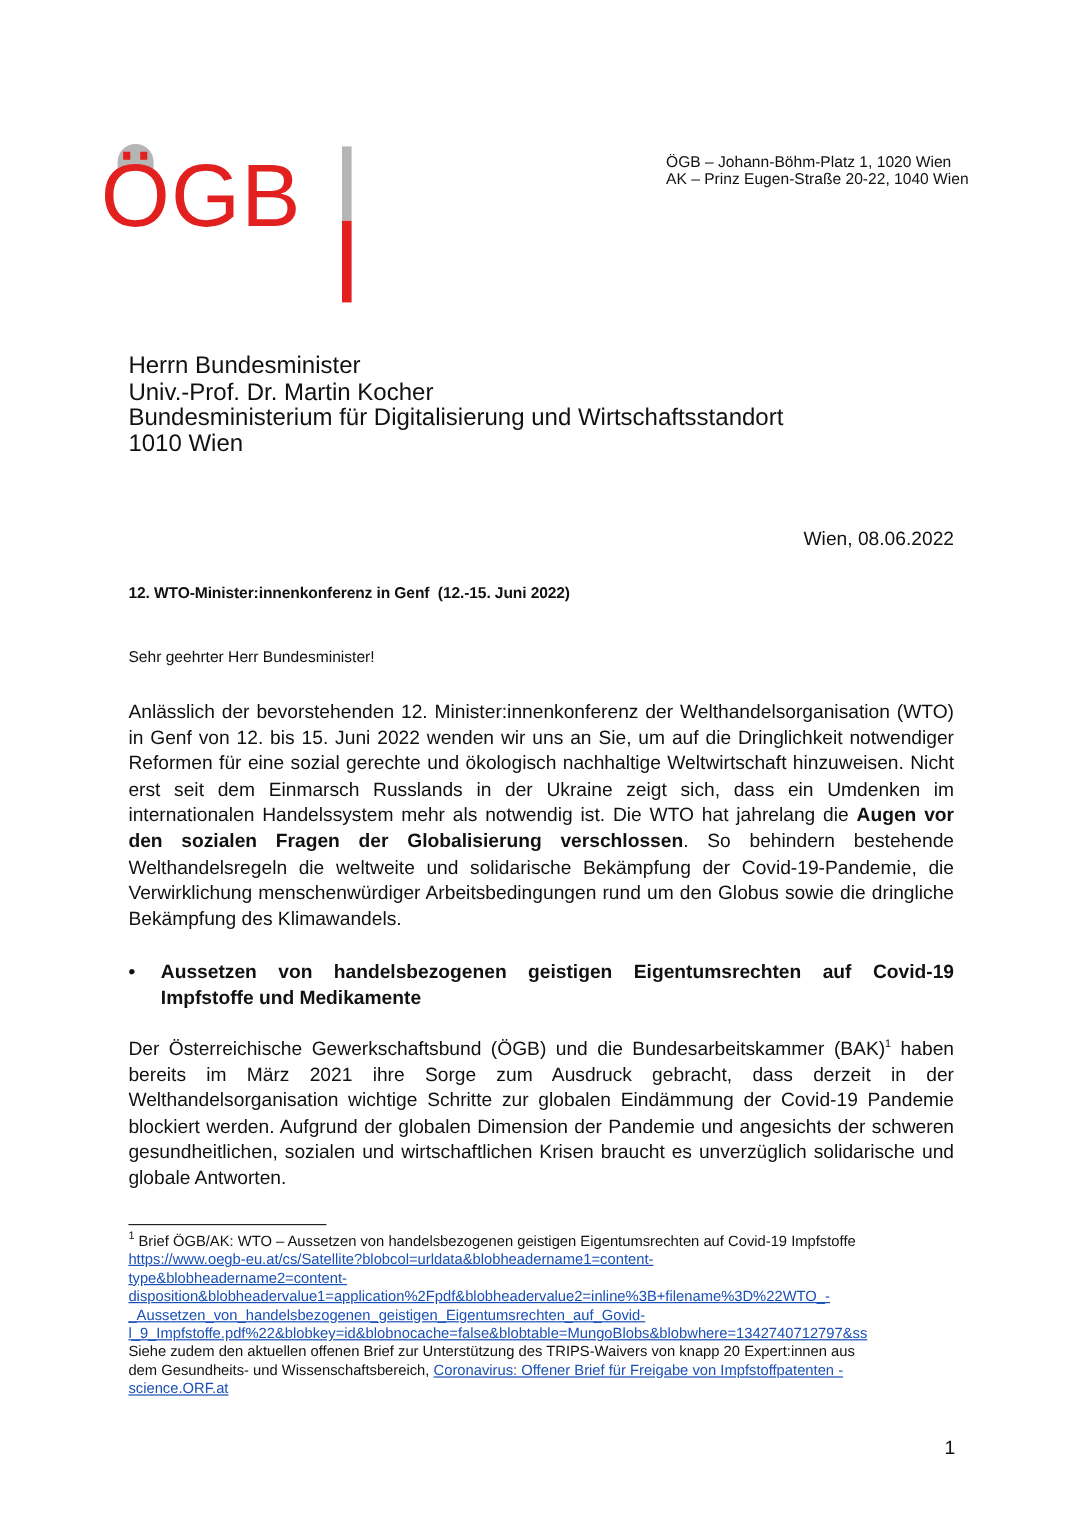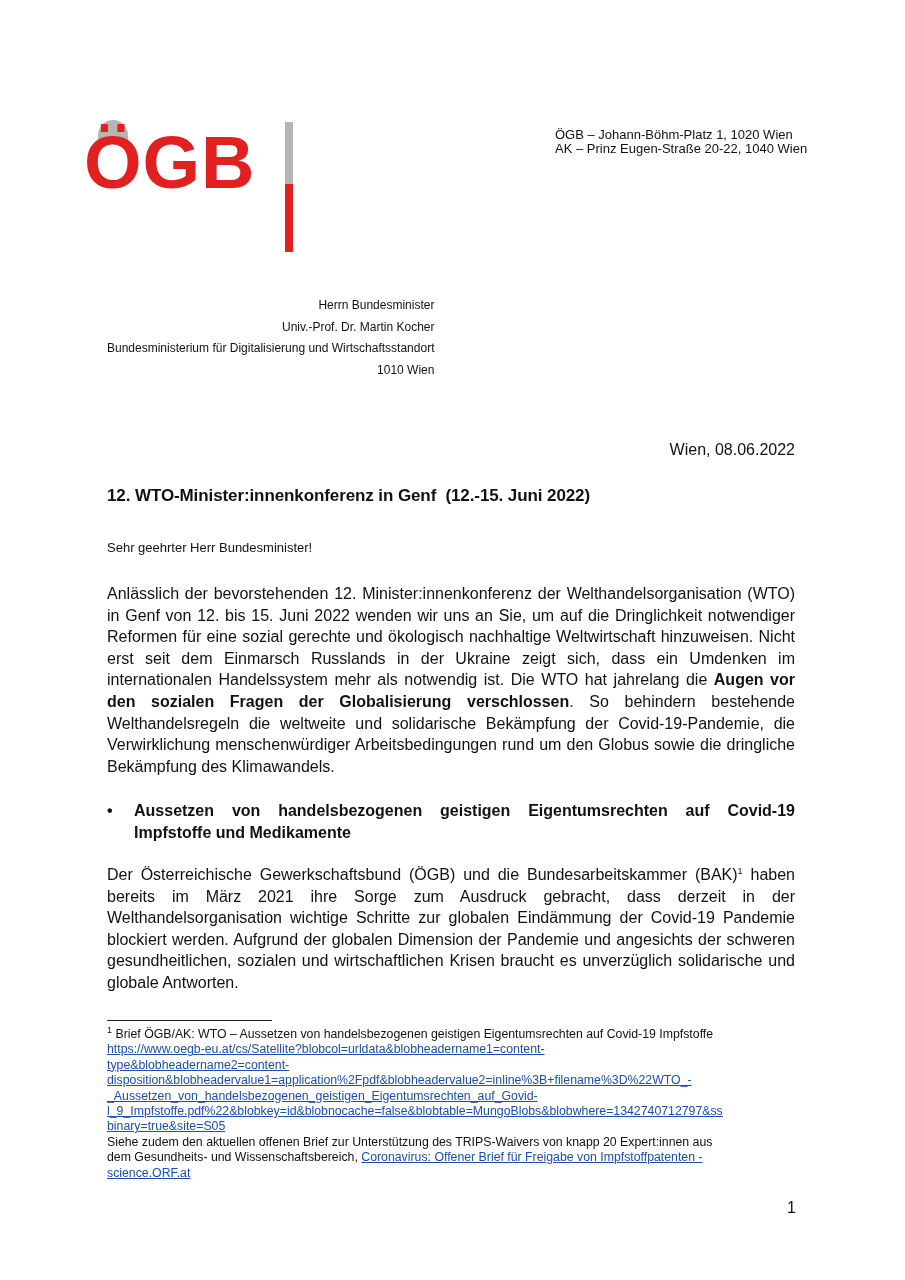--- a/index.html
+++ b/index.html
@@ -3,35 +3,35 @@
 <meta charset="utf-8">
 <style>
   html, body { margin: 0; padding: 0; background: #ffffff; }
   body { width: 905px; height: 1280px; position: relative; overflow: hidden;
          font-family: "Liberation Sans", sans-serif; color: #111; }
   .abs { position: absolute; }
 
   
   #logo { left: 84px; top: 118px; width: 330px; height: 140px; }
   .logo-text { position: absolute; top: 8px; font-family: "Liberation Sans", sans-serif;
-               font-weight: 700; font-size: 74px; color: #e2201f; letter-spacing: 1px; line-height: 74px; }
+               font-weight: 400; font-size: 74px; color: #e2201f; letter-spacing: 1px; line-height: 74px; }
   #logo-ogb { left: 0; }
   #logo-ak { left: 224px; font-style: italic; }
   #logo-divider-gray { position: absolute; left: 201px; top: 4px; width: 8px; height: 62px; background: #b5b5b5; }
   #logo-divider-red { position: absolute; left: 201px; top: 66px; width: 8px; height: 68px; background: #e2201f; }
   #logo-umlaut { position: absolute; left: 14px; top: 2px; width: 30px; height: 22px;
                  background: #b5b5b5; border-radius: 18px 18px 0 0; }
 
   #sender-address { left: 555px; top: 128px; font-size: 13px; line-height: 14px; color: #111; }
 
-  #recipient { left: 107px; top: 295px; font-size: 12px; line-height: 21.5px; text-align: right; }
+  #recipient { left: 107px; top: 295px; font-size: 20px; line-height: 21.5px; }
 
   #letter-date { right: 110px; top: 441px; font-size: 16px; }
 
-  #subject { left: 107px; top: 486px; font-size: 17px; font-weight: bold; letter-spacing: -0.1px; }
+  #subject { left: 107px; top: 486px; font-size: 13px; font-weight: bold; letter-spacing: -0.1px; }
 
   #salutation { left: 107px; top: 540px; font-size: 13px; }
 
   .para { position: absolute; left: 107px; width: 688px; font-size: 16px; line-height: 21.6px;
           text-align: justify; }
   #para-intro { top: 583px; }
   #para-intro b { font-weight: bold; }
 
   #bullet-heading { left: 107px; top: 800px; width: 688px; font-size: 16px; font-weight: bold;
                     line-height: 22px; }
@@ -88,19 +88,18 @@
 
 <div id="footnote-rule" class="abs"></div>
 
 <div id="footnotes" class="abs">
   <span class="fn-line"><sup>1</sup><span> Brief ÖGB/AK: WTO – Aussetzen von handelsbezogenen geistigen Eigentumsrechten auf Covid-19 Impfstoffe</span></span>
   <a class="fn-link fn-line">https://www.oegb-eu.at/cs/Satellite?blobcol=urldata&amp;blobheadername1=content-</a>
   <a class="fn-link fn-line">type&amp;blobheadername2=content-</a>
   <a class="fn-link fn-line">disposition&amp;blobheadervalue1=application%2Fpdf&amp;blobheadervalue2=inline%3B+filename%3D%22WTO_-</a>
   <a class="fn-link fn-line">_Aussetzen_von_handelsbezogenen_geistigen_Eigentumsrechten_auf_Govid-</a>
   <a class="fn-link fn-line">l_9_Impfstoffe.pdf%22&amp;blobkey=id&amp;blobnocache=false&amp;blobtable=MungoBlobs&amp;blobwhere=1342740712797&amp;ss</a>
-  <a class="fn-link fn-line">binary=true&amp;site=S05</a>
   <span class="fn-line">Siehe zudem den aktuellen offenen Brief zur Unterstützung des TRIPS-Waivers von knapp 20 Expert:innen aus</span>
   <span class="fn-line"><span>dem Gesundheits- und Wissenschaftsbereich, </span><a class="fn-link">Coronavirus: Offener Brief für Freigabe von Impfstoffpatenten -</a></span>
   <a class="fn-link fn-line">science.ORF.at</a>
 </div>
 
 <div id="page-number" class="abs">1</div>
 
 </body></html>

